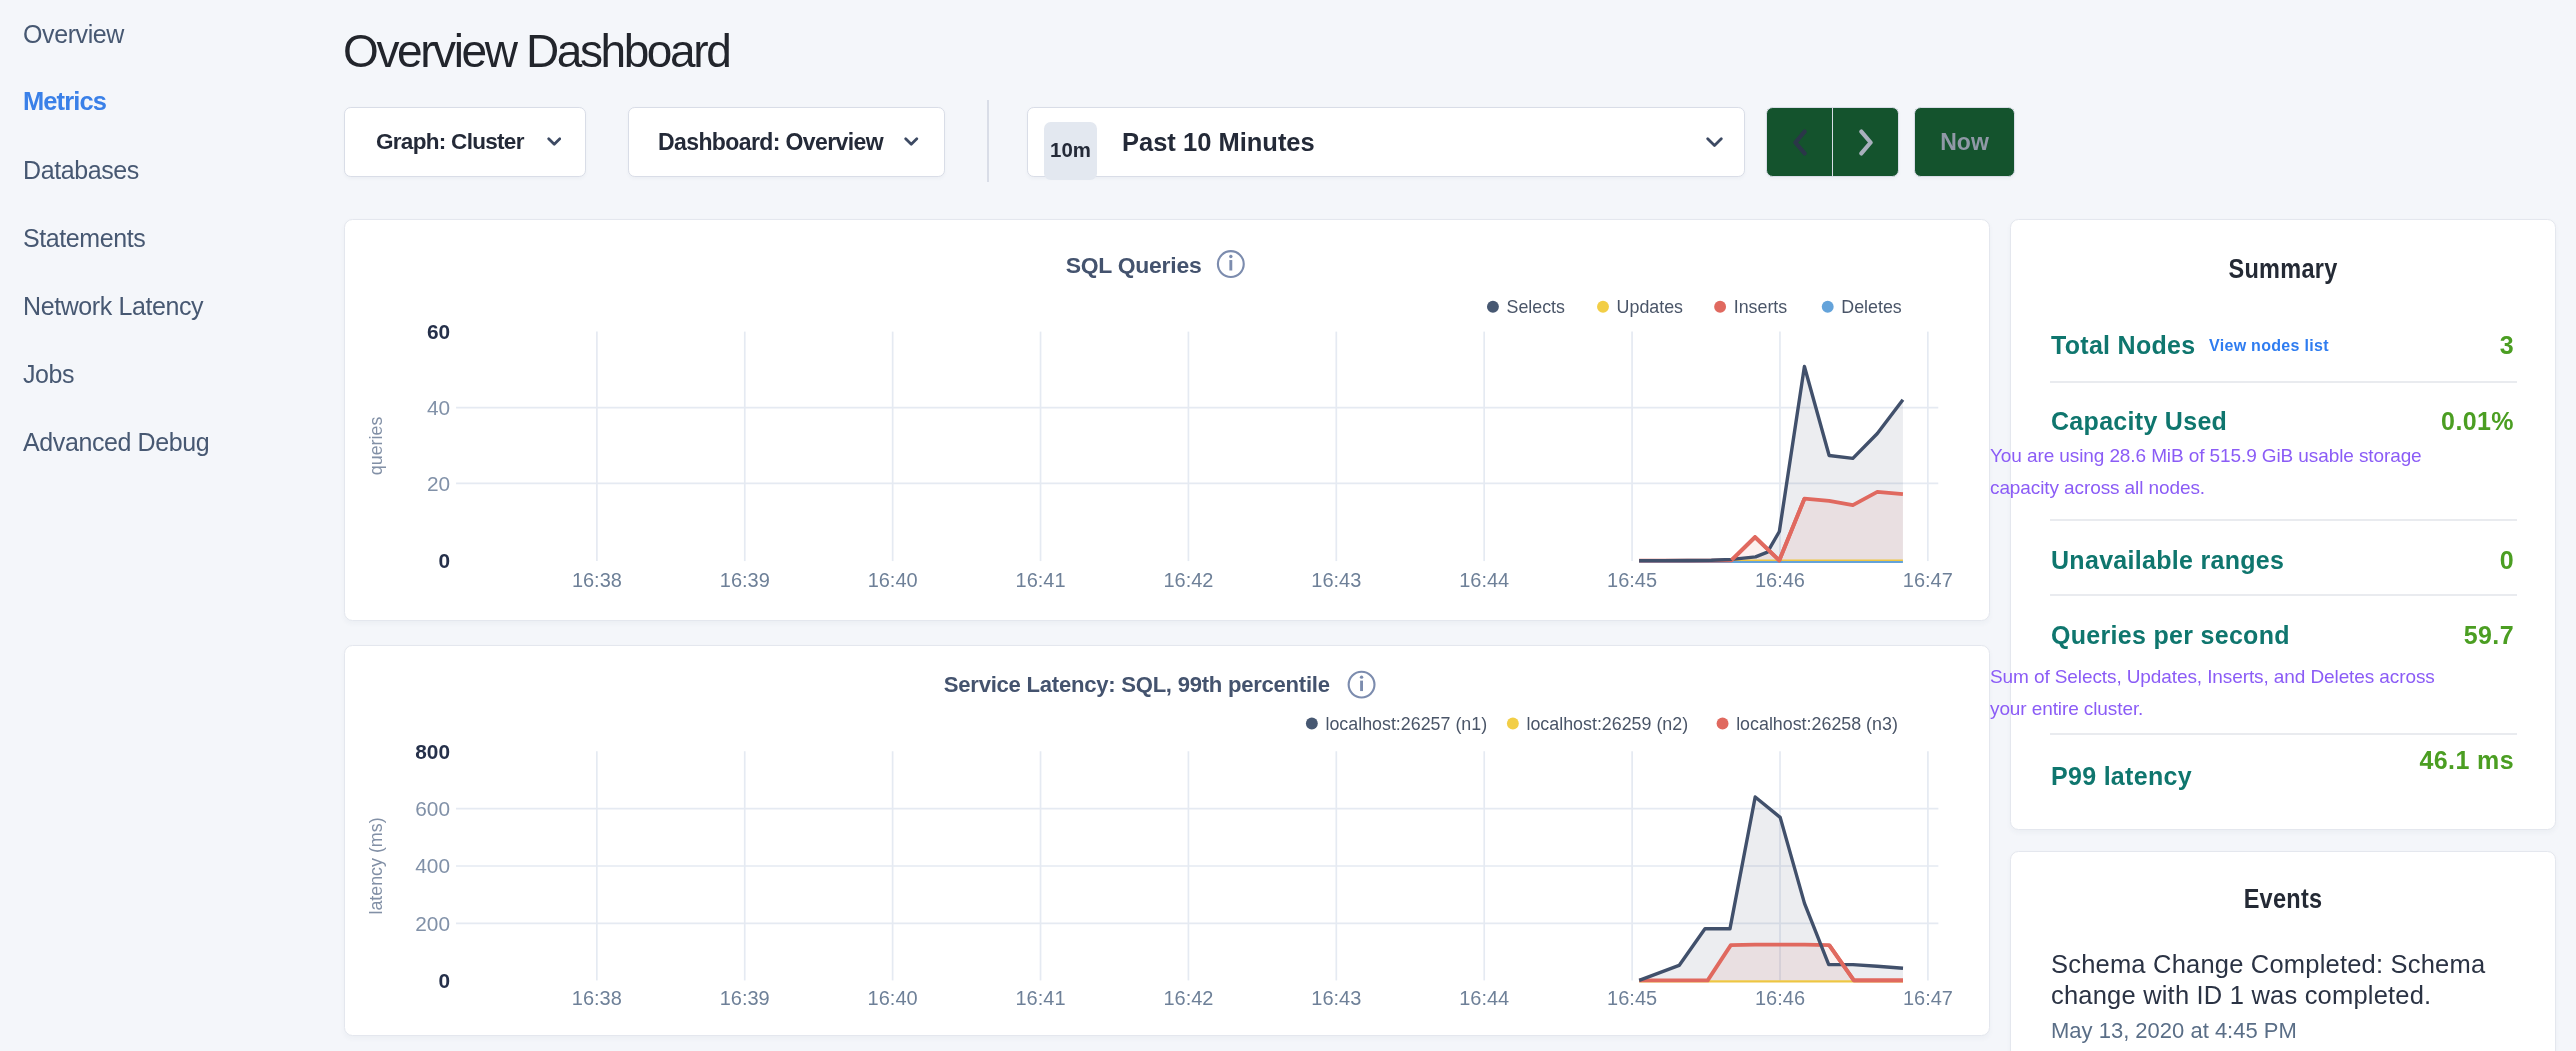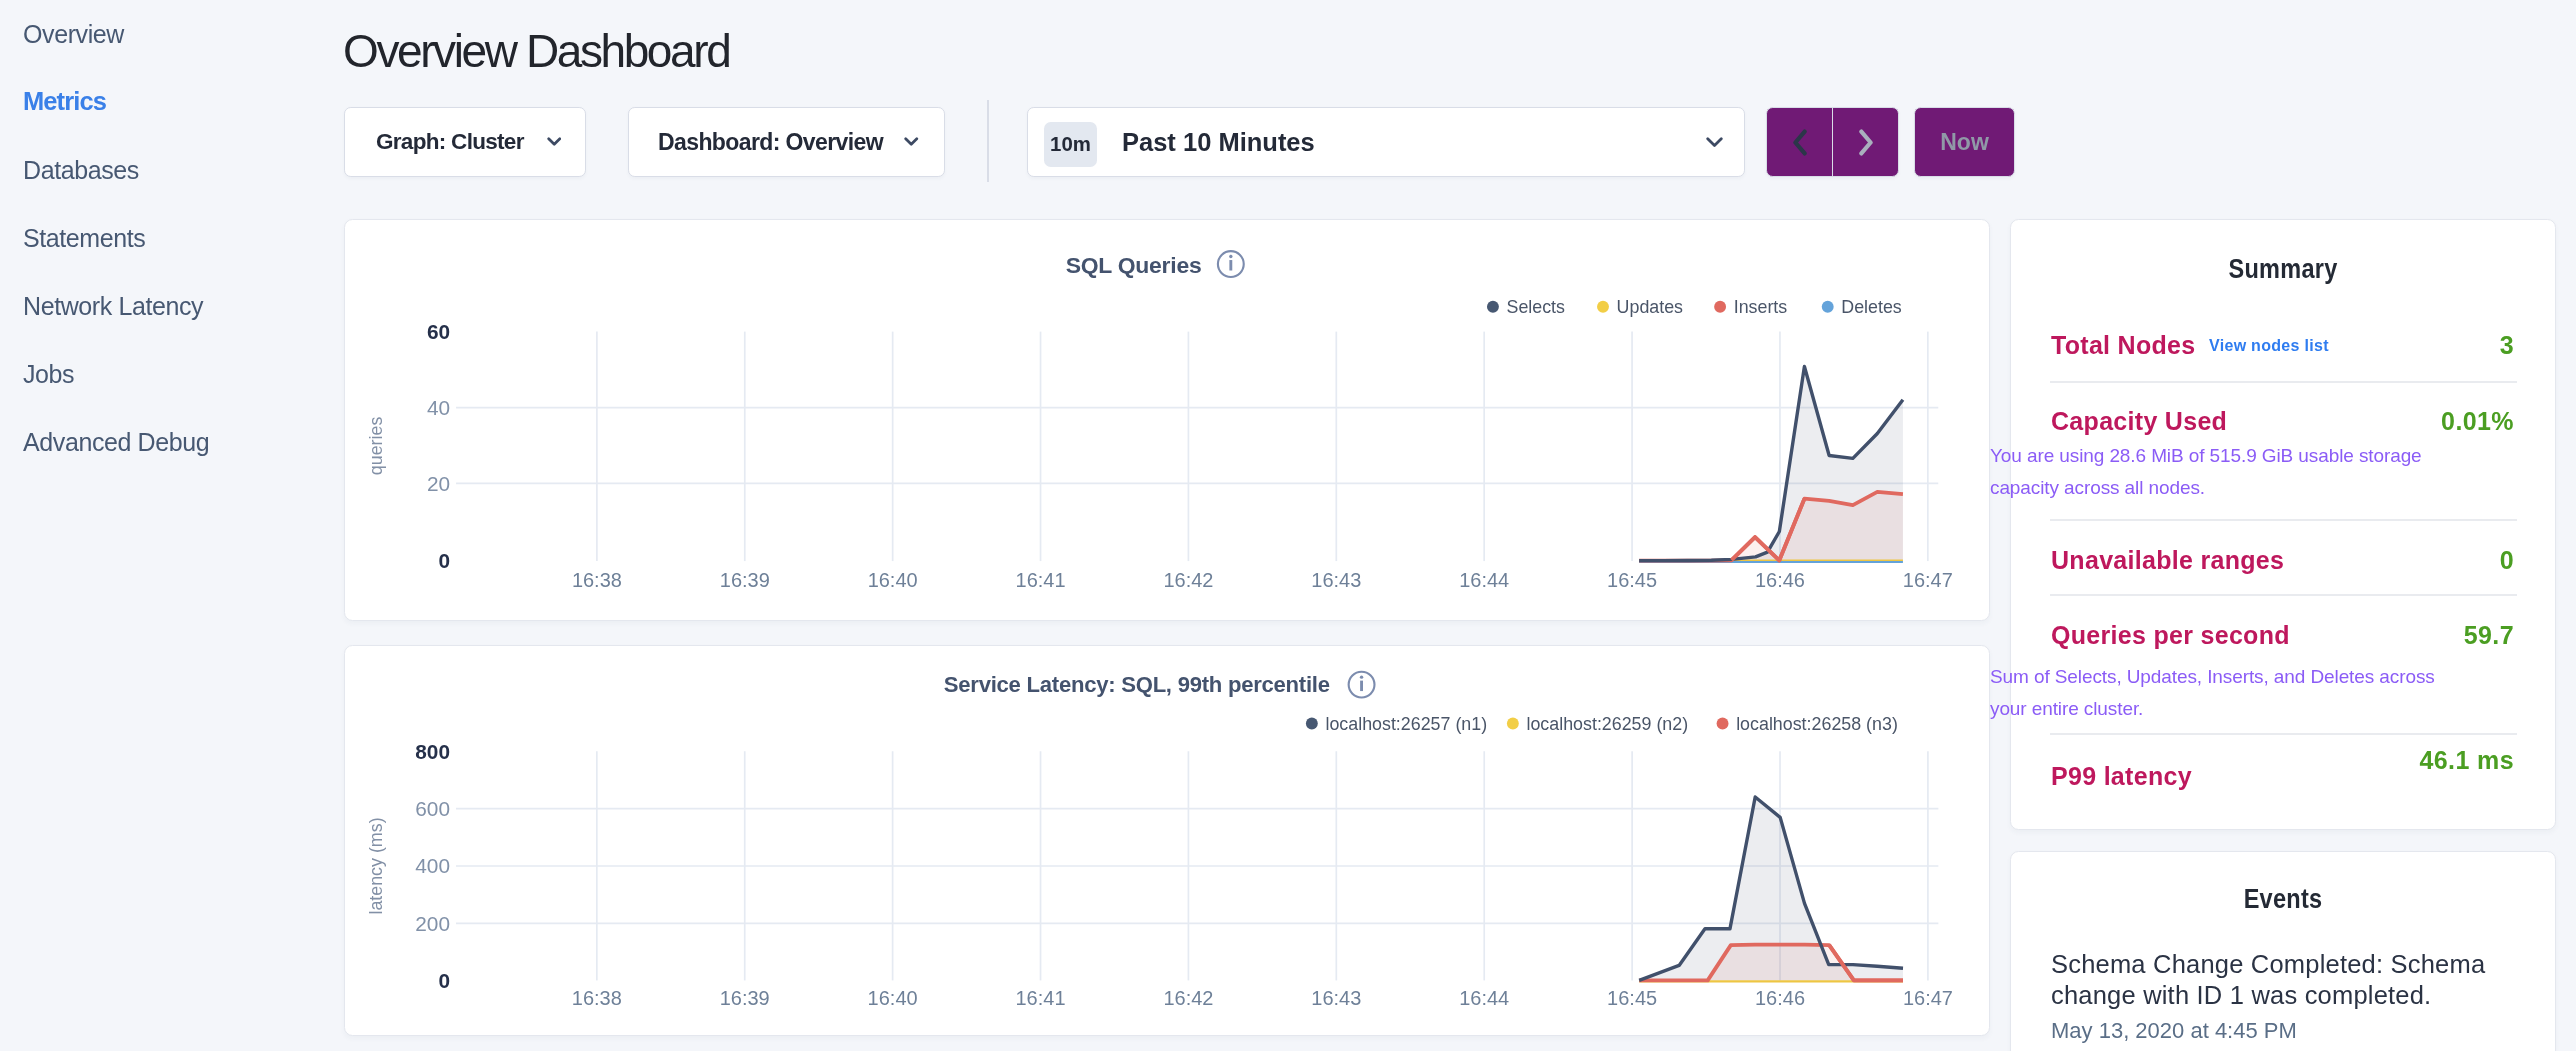--- a/index.html
+++ b/index.html
@@ -27,32 +27,32 @@
     position:absolute; top:107px; height:70px;
     background:#fff;
     border:1.7px solid #d9dde7; border-radius:6.8px;
     display:flex; align-items:center;
     box-shadow:0 1.7px 3.4px rgba(60,70,100,0.04);
     font-size:24px; font-weight:700; color:#242a38;
   }
   .chev { position:absolute; right:22px; top:50%; margin-top:-6px; }
   #divider { position:absolute; left:987px; top:100px; width:1.7px; height:82px; background:#d9dde7; }
   #badge10m {
-    position:absolute; left:16px; top:13.6px; width:53px; height:45px;
+    position:absolute; left:16px; top:13.6px; width:53px; height:58px;
     background:#e3e8f0; border-radius:6.8px;
     display:flex; align-items:center; justify-content:center;
     font-size:20.4px; font-weight:700; color:#242a38;
   }
-  .paleb { background:#701a75; }
+  .paleb { background:#14532d; }
   .card {
     position:absolute; background:#fff;
     border:1.7px solid #e4e7ee; border-radius:8.5px;
     box-shadow:0 2.6px 5.1px rgba(60,70,100,0.04);
   }
-  .srow-t { position:absolute; left:2051px; font-size:25px; line-height:25px; font-weight:700; color:#be185d; letter-spacing:0.3px; }
+  .srow-t { position:absolute; left:2051px; font-size:25px; line-height:25px; font-weight:700; color:#0f766e; letter-spacing:0.3px; }
   .srow-v { position:absolute; right:62px; font-size:25px; line-height:25px; font-weight:700; color:#4b9e22; letter-spacing:0.4px; }
   .sdesc  { position:absolute; left:1990px; font-size:19px; color:#8b5cf6; line-height:32px; letter-spacing:-0.1px; }
   .sdivider { position:absolute; left:2050px; width:467px; height:1.7px; background:#e9ebef; }
   .ctitle { position:absolute; left:2010px; width:546px; text-align:center; font-size:26px; line-height:26px; font-weight:700; color:#242a35; letter-spacing:0.3px; }
   svg text { font-family:"Liberation Sans", sans-serif; }
 </style>
 </head>
 <body>
 
 <div class="nav" style="top:21.6px;">Overview</div>

